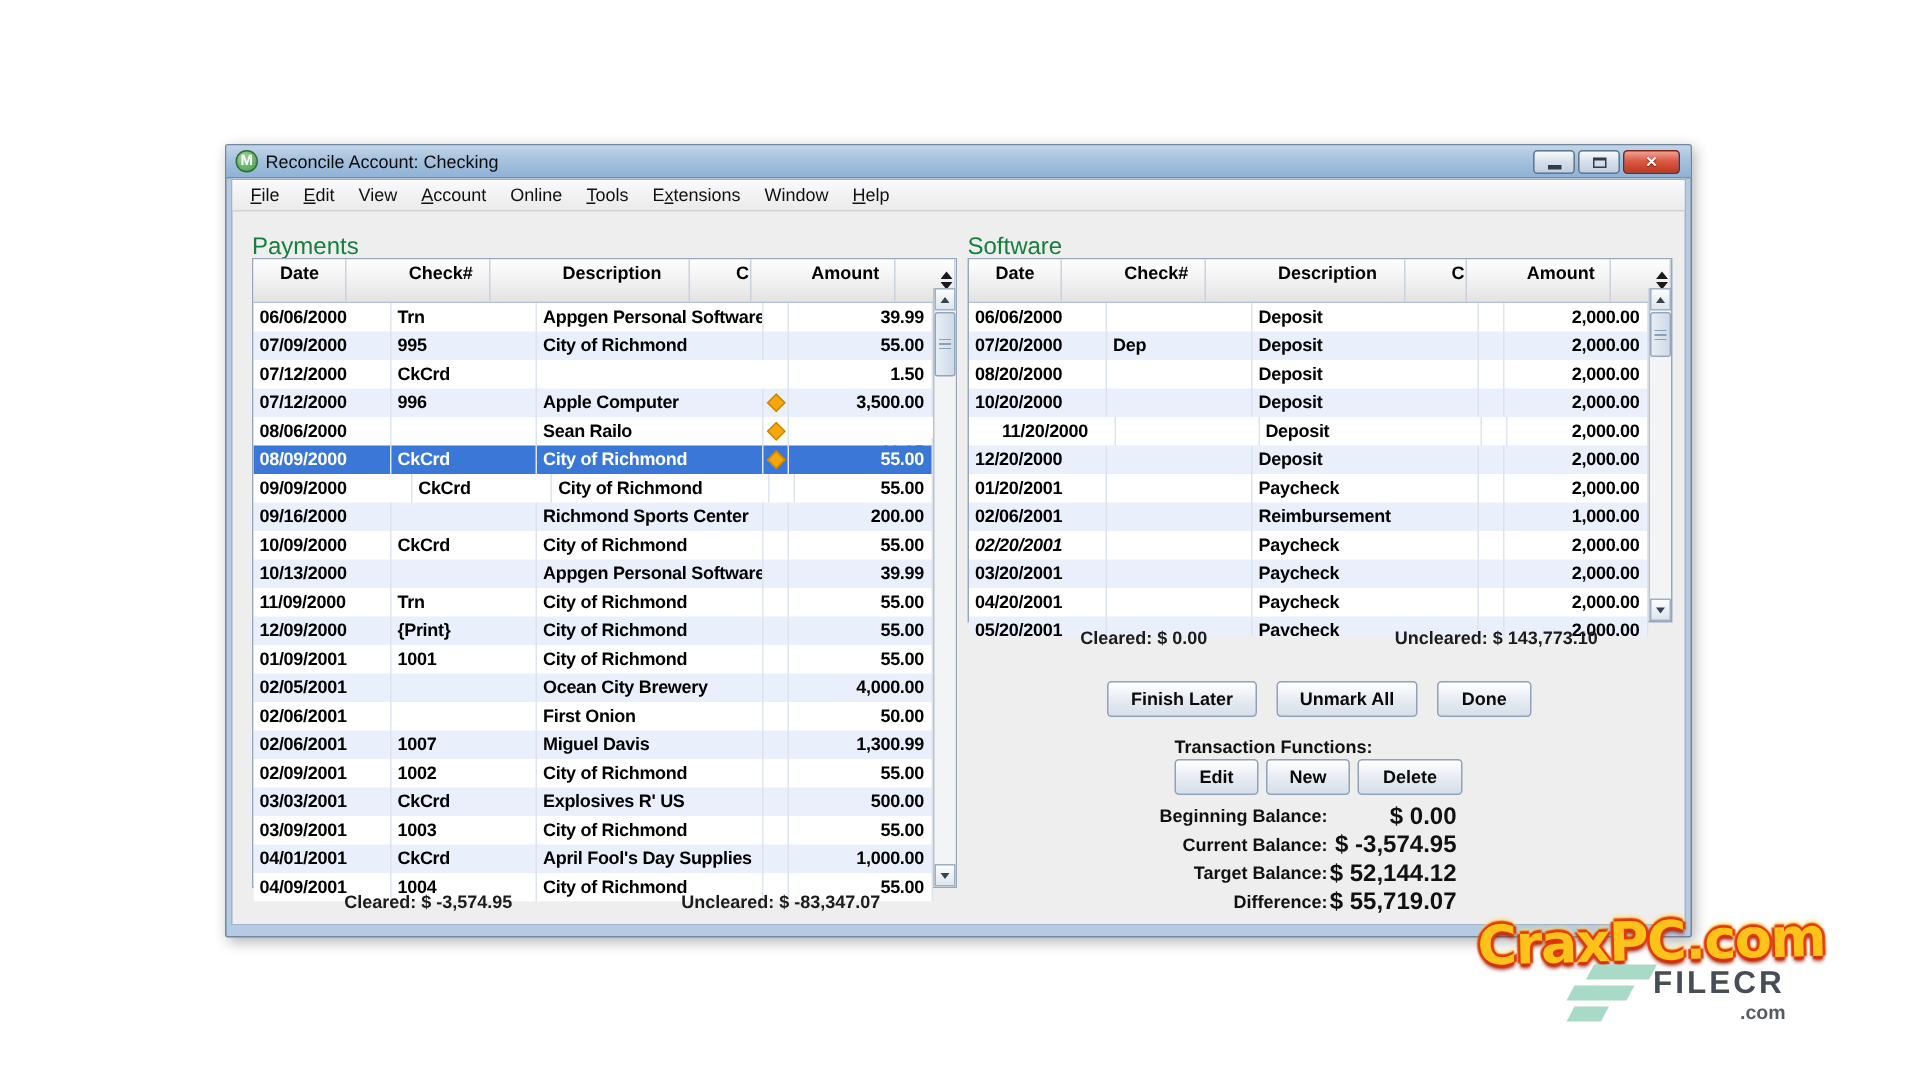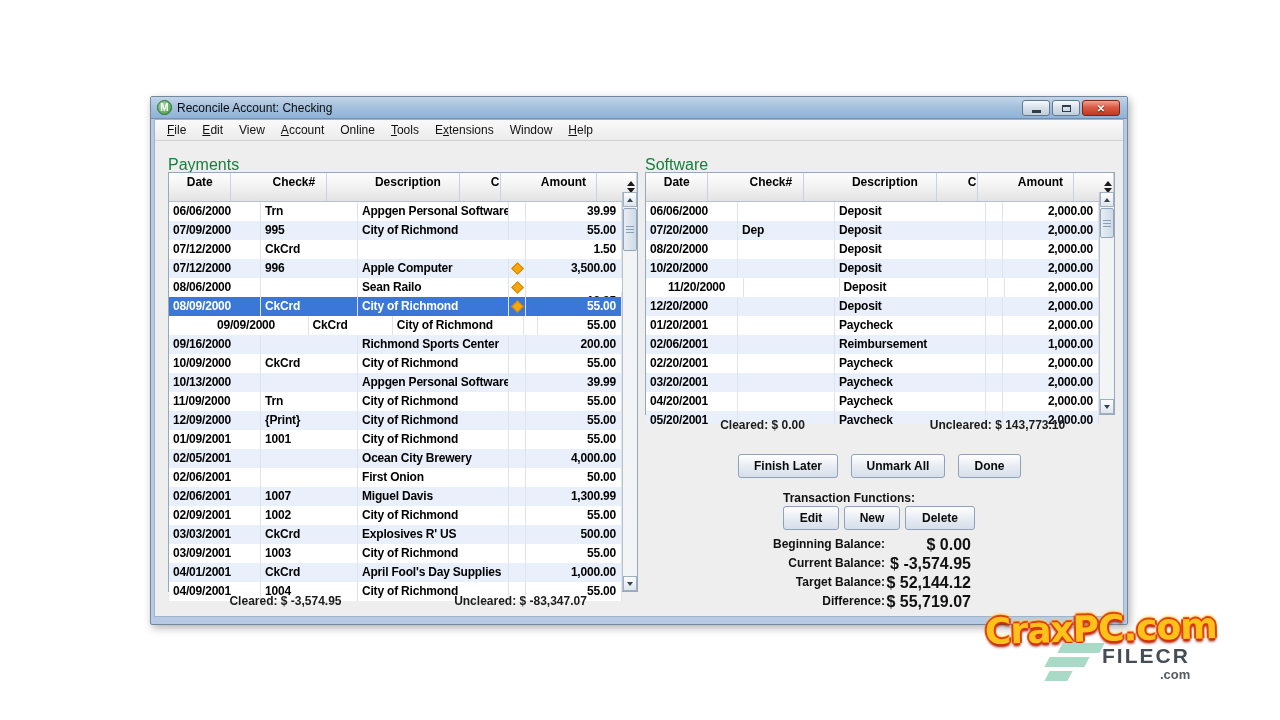--- a/index.html
+++ b/index.html
@@ -207,21 +207,21 @@
             <div class="trow stripe selected">
               <div class="td" style="width: 92px;">08/09/2000</div>
               <div class="td" style="width: 97px;">CkCrd</div>
               <div class="td" style="width: 151px;">City of Richmond</div>
               <div class="td ccol" style="width: 17px;">
                 <span class="diamond"></span>
               </div>
               <div class="td num" style="width: 96px;">55.00</div>
             </div>
             <div class="trow">
-              <div class="td" style="width: 110px; margin-left: 44px;">09/09/2000</div>
+              <div class="td" style="width: 110px;">09/09/2000</div>
               <div class="td" style="width: 97px;">CkCrd</div>
               <div class="td" style="width: 151px;">City of Richmond</div>
               <div class="td ccol" style="width: 17px;"></div>
               <div class="td num" style="width: 96px;">55.00</div>
             </div>
             <div class="trow stripe">
               <div class="td" style="width: 92px;">09/16/2000</div>
               <div class="td" style="width: 97px;"></div>
               <div class="td" style="width: 151px;">Richmond Sports Center</div>
               <div class="td ccol" style="width: 17px;"></div>
@@ -400,21 +400,21 @@
               <div class="td num" style="width: 96px;">2,000.00</div>
             </div>
             <div class="trow stripe">
               <div class="td" style="width: 92px;">02/06/2001</div>
               <div class="td" style="width: 97px;"></div>
               <div class="td" style="width: 151px;">Reimbursement</div>
               <div class="td ccol" style="width: 17px;"></div>
               <div class="td num" style="width: 96px;">1,000.00</div>
             </div>
             <div class="trow">
-              <div class="td" style="width: 92px;">02/20/2001</div>
+              <div class="td" style="width: 92px; font-style: italic;">02/20/2001</div>
               <div class="td" style="width: 97px;"></div>
               <div class="td" style="width: 151px;">Paycheck</div>
               <div class="td ccol" style="width: 17px;"></div>
               <div class="td num" style="width: 96px;">2,000.00</div>
             </div>
             <div class="trow stripe">
               <div class="td" style="width: 92px;">03/20/2001</div>
               <div class="td" style="width: 97px;"></div>
               <div class="td" style="width: 151px;">Paycheck</div>
               <div class="td ccol" style="width: 17px;"></div>

